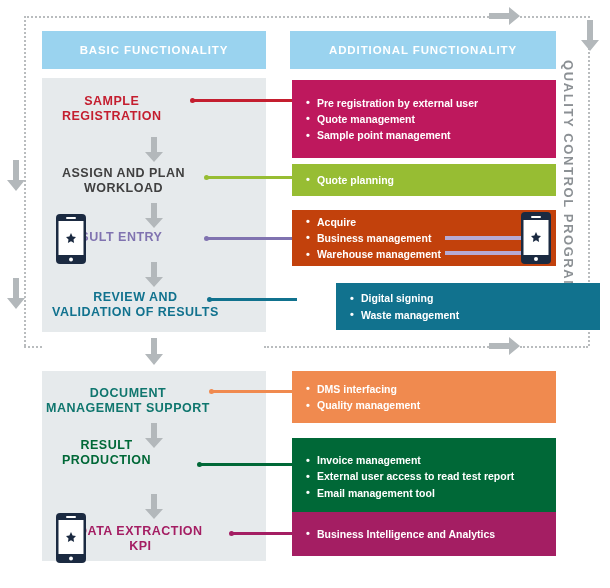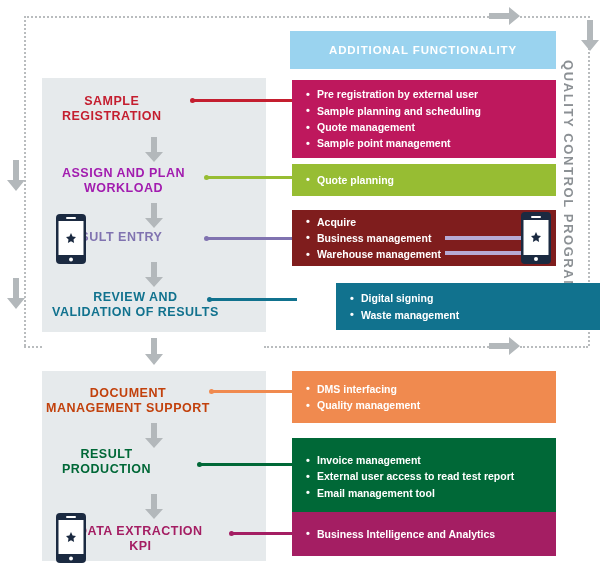--- a/index.html
+++ b/index.html
@@ -131,46 +131,46 @@
       </svg>
   </div>
   <div class="frame-arrow" style="left:4px;top:278px;">
     <svg width="24" height="32" viewBox="0 0 24 32">
         <path d="M9 0 h6 v20 h6 l-9 11 -9 -11 h6 z" fill="#b3b8bb"></path>
       </svg>
   </div>
 
   <div class="side-title" style="left:576px;top:60px;">QUALITY CONTROL PROGRAM</div>
 
+  <div class="hdr" style="left:42px;top:31px;width:224px;height:38px;">BASIC FUNCTIONALITY</div>
   <div class="hdr" style="left:290px;top:31px;width:266px;height:38px;">ADDITIONAL FUNCTIONALITY</div>
 
   <div class="panel" style="left:42px;top:78px;width:224px;height:254px;"></div>
 
   <div class="stage" style="left:62px;top:88px;width:190px;height:42px;color:#c41e2f;">
     <span style="white-space:pre-line;">SAMPLE
 REGISTRATION</span>
   </div>
   <div class="conn" style="left:193px;top:99px;width:104px;background:#c41e2f;"></div>
   <div class="conn-dot" style="left:190px;top:98px;background:#c41e2f;"></div>
   <div class="fbox" style="left:292px;top:80px;width:264px;height:78px;background:#be185d;">
     <ul>
       <li>Pre registration by external user</li>
-      <li>Sample planning and scheduling</li>
       <li>Quote management</li>
       <li>Sample point management</li>
     </ul>
   </div>
 
   <div class="stage-arrow" style="left:142px;top:137px;">
     <svg width="24" height="26" viewBox="0 0 24 26">
         <path d="M9 0 h6 v15 h6 l-9 10 -9 -10 h6 z" fill="#b3b8bb"></path>
       </svg>
   </div>
 
-  <div class="stage" style="left:62px;top:164px;width:190px;height:34px;color:#a21caf;">
+  <div class="stage" style="left:62px;top:164px;width:190px;height:34px;color:#404040;">
     <span style="white-space:pre-line;">ASSIGN AND PLAN
 WORKLOAD</span>
   </div>
   <div class="conn" style="left:207px;top:176px;width:90px;background:#97bd33;"></div>
   <div class="conn-dot" style="left:204px;top:175px;background:#97bd33;"></div>
   <div class="fbox" style="left:292px;top:164px;width:264px;height:32px;background:#97bd33;">
     <ul>
       <li>Quote planning</li>
     </ul>
   </div>
@@ -179,21 +179,21 @@
     <svg width="24" height="26" viewBox="0 0 24 26">
         <path d="M9 0 h6 v15 h6 l-9 10 -9 -10 h6 z" fill="#b3b8bb"></path>
       </svg>
   </div>
 
   <div class="stage" style="left:62px;top:227px;width:190px;height:22px;color:#8073b0;">
     <span style="white-space:pre-line;">RESULT ENTRY</span>
   </div>
   <div class="conn" style="left:207px;top:237px;width:90px;background:#8073b0;"></div>
   <div class="conn-dot" style="left:204px;top:236px;background:#8073b0;"></div>
-  <div class="fbox" style="left:292px;top:210px;width:264px;height:56px;background:#7f1d1d;justify-content:center;">
+  <div class="fbox" style="left:292px;top:210px;width:264px;height:56px;background:#c2410c;justify-content:center;">
     <ul>
       <li>Acquire</li>
       <li>Business management</li>
       <li>Warehouse management</li>
     </ul>
   </div>
   <div class="mlink" style="left:445px;top:236px;width:78px;"></div>
   <div class="mlink" style="left:445px;top:251px;width:78px;"></div>
 
   <div class="phone" style="left:56px;top:214px;">
@@ -235,40 +235,40 @@
   </div>
 
   <div class="stage-arrow" style="left:142px;top:338px;">
     <svg width="24" height="28" viewBox="0 0 24 28">
         <path d="M9 0 h6 v16 h6 l-9 11 -9 -11 h6 z" fill="#b3b8bb"></path>
       </svg>
   </div>
 
   <div class="panel" style="left:42px;top:371px;width:224px;height:190px;"></div>
 
-  <div class="stage" style="left:46px;top:384px;width:216px;height:34px;color:#c2410c;">
+  <div class="stage" style="left:46px;top:384px;width:216px;height:34px;color:#0f766e;">
     <span style="white-space:pre-line;">DOCUMENT
 MANAGEMENT SUPPORT</span>
   </div>
   <div class="conn" style="left:212px;top:390px;width:85px;background:#f08a4f;"></div>
   <div class="conn-dot" style="left:209px;top:389px;background:#f08a4f;"></div>
   <div class="fbox" style="left:292px;top:371px;width:264px;height:52px;background:#f08a4f;">
     <ul>
       <li>DMS interfacing</li>
       <li>Quality management</li>
     </ul>
   </div>
 
   <div class="stage-arrow" style="left:142px;top:423px;">
     <svg width="24" height="26" viewBox="0 0 24 26">
         <path d="M9 0 h6 v15 h6 l-9 10 -9 -10 h6 z" fill="#b3b8bb"></path>
       </svg>
   </div>
 
-  <div class="stage" style="left:62px;top:445px;width:190px;height:34px;color:#006837;">
+  <div class="stage" style="left:62px;top:436px;width:190px;height:34px;color:#006837;">
     <span style="white-space:pre-line;">RESULT
 PRODUCTION</span>
   </div>
   <div class="conn" style="left:200px;top:463px;width:97px;background:#006837;"></div>
   <div class="conn-dot" style="left:197px;top:462px;background:#006837;"></div>
   <div class="fbox" style="left:292px;top:438px;width:264px;height:77px;background:#006837;">
     <ul>
       <li>Invoice management</li>
       <li>External user access to read test report</li>
       <li>Email management tool</li>

